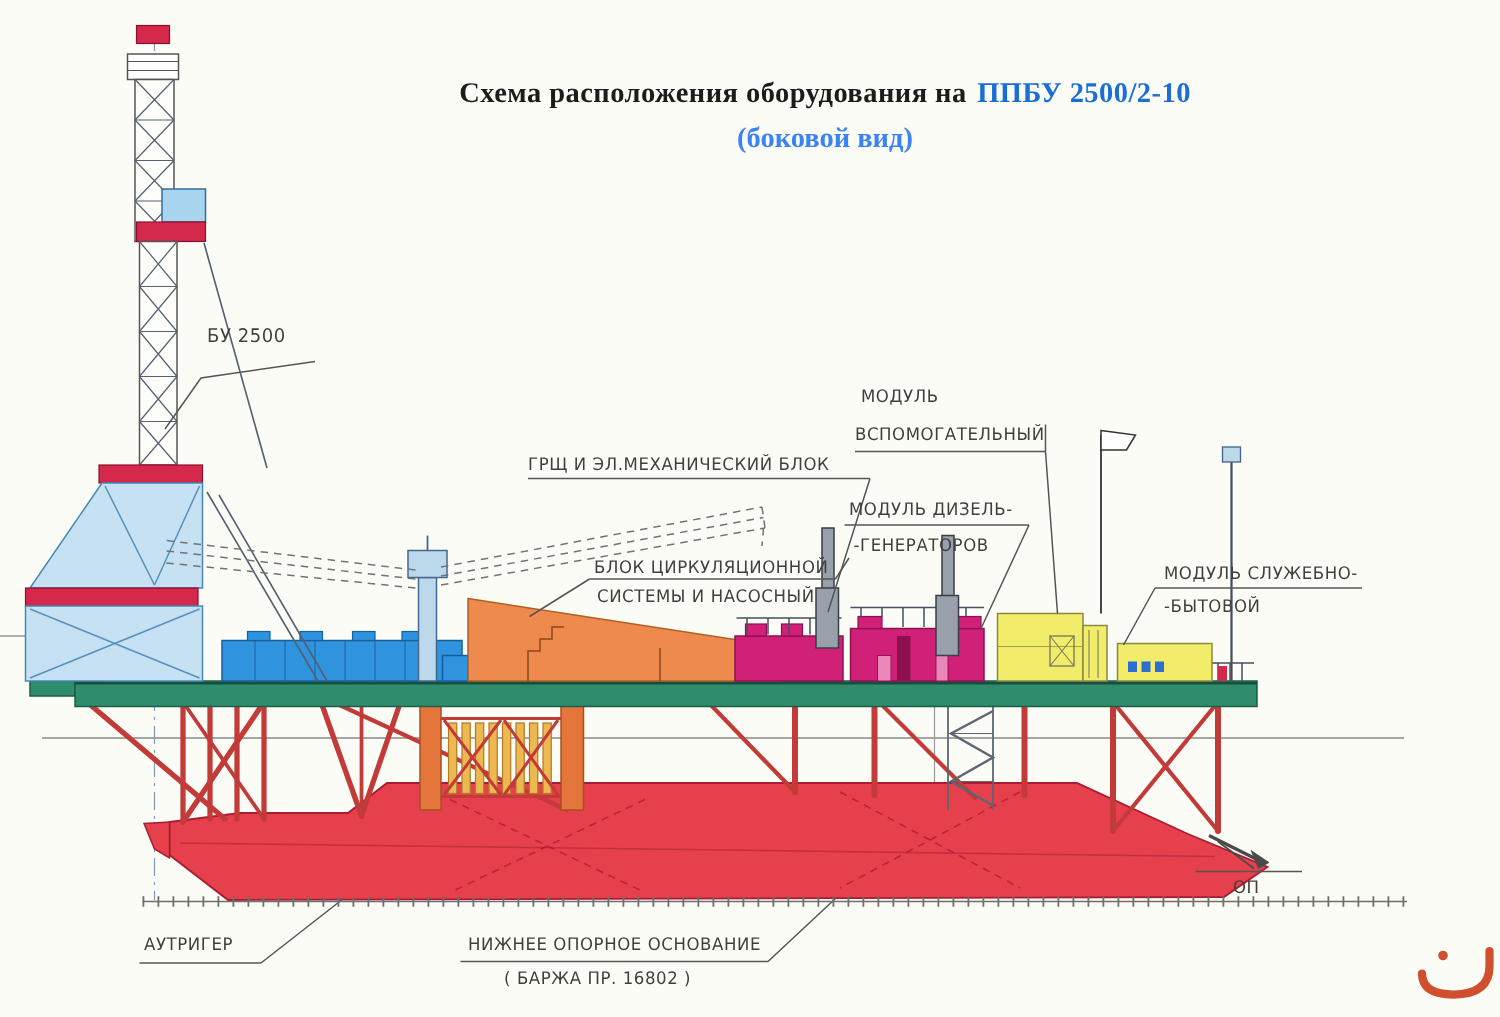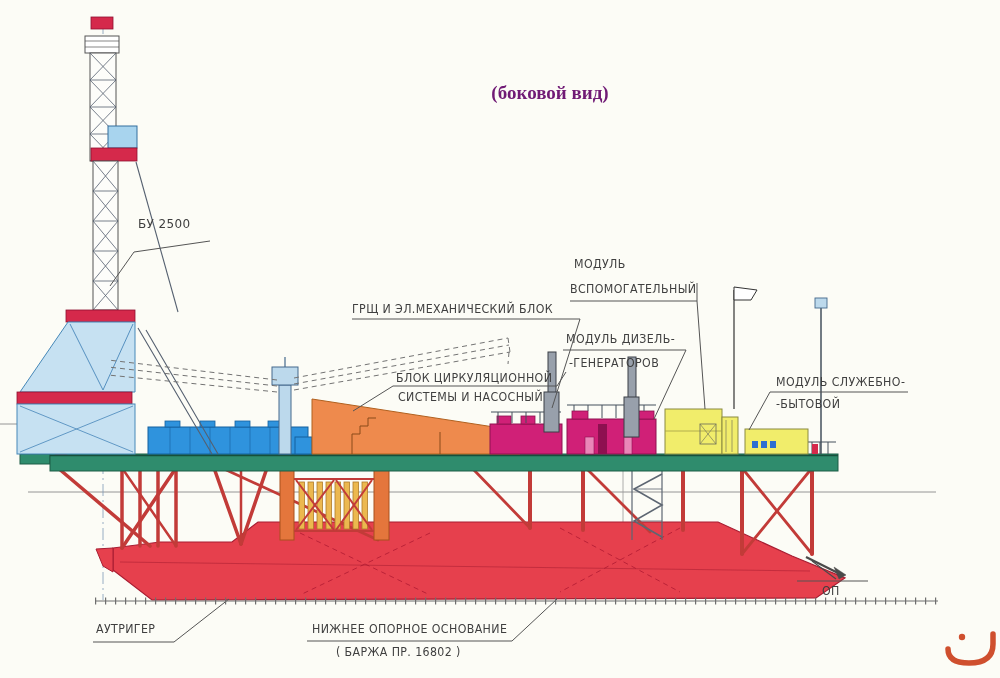--- a/index.html
+++ b/index.html
@@ -15,35 +15,36 @@
     text-align:center;
     font-family:"Liberation Serif","DejaVu Serif",serif;
     font-weight:bold;font-size:19px;color:#1c1c1c;
     letter-spacing:.3px;
   }
   .title-wrap .hl{color:#1a6ed6;margin-left:7px;}
   .subtitle{
     position:absolute;left:100px;top:82px;width:900px;
     text-align:center;
     font-family:"Liberation Serif","DejaVu Serif",serif;
-    font-weight:bold;font-size:19px;color:#701a75;
+    font-weight:bold;font-size:19px;color:#3b82f6;
   }
   svg.diagram{position:absolute;left:0;top:0;}
   .lbl{
     position:absolute;
     font-size:11.5px;color:#3f3f3f;
     letter-spacing:.4px;white-space:nowrap;
     transform-origin:left top;transform:scaleX(.96);
   }
 </style>
 </head>
 <body>
 
 <div class="page">
 
+  <div class="title-wrap"><span>Схема расположения оборудования на</span><span class="hl">ППБУ 2500/2-10</span></div>
   <div class="subtitle">(боковой вид)</div>
 
   <svg class="diagram" width="1000" height="678" viewBox="0 0 1000 678">
 
     <g stroke="#8a8a8a" stroke-width="0.9" fill="none">
       <line x1="28" y1="492" x2="936" y2="492"></line>
       <line x1="0" y1="424" x2="18" y2="424"></line>
       <line x1="103" y1="22" x2="103" y2="600" stroke="#7d9ab8" stroke-dasharray="12,4,2,4" stroke-width="0.8"></line>
       <line x1="623" y1="462" x2="623" y2="540" stroke="#9a9a9a" stroke-width="0.8"></line>
     </g>

